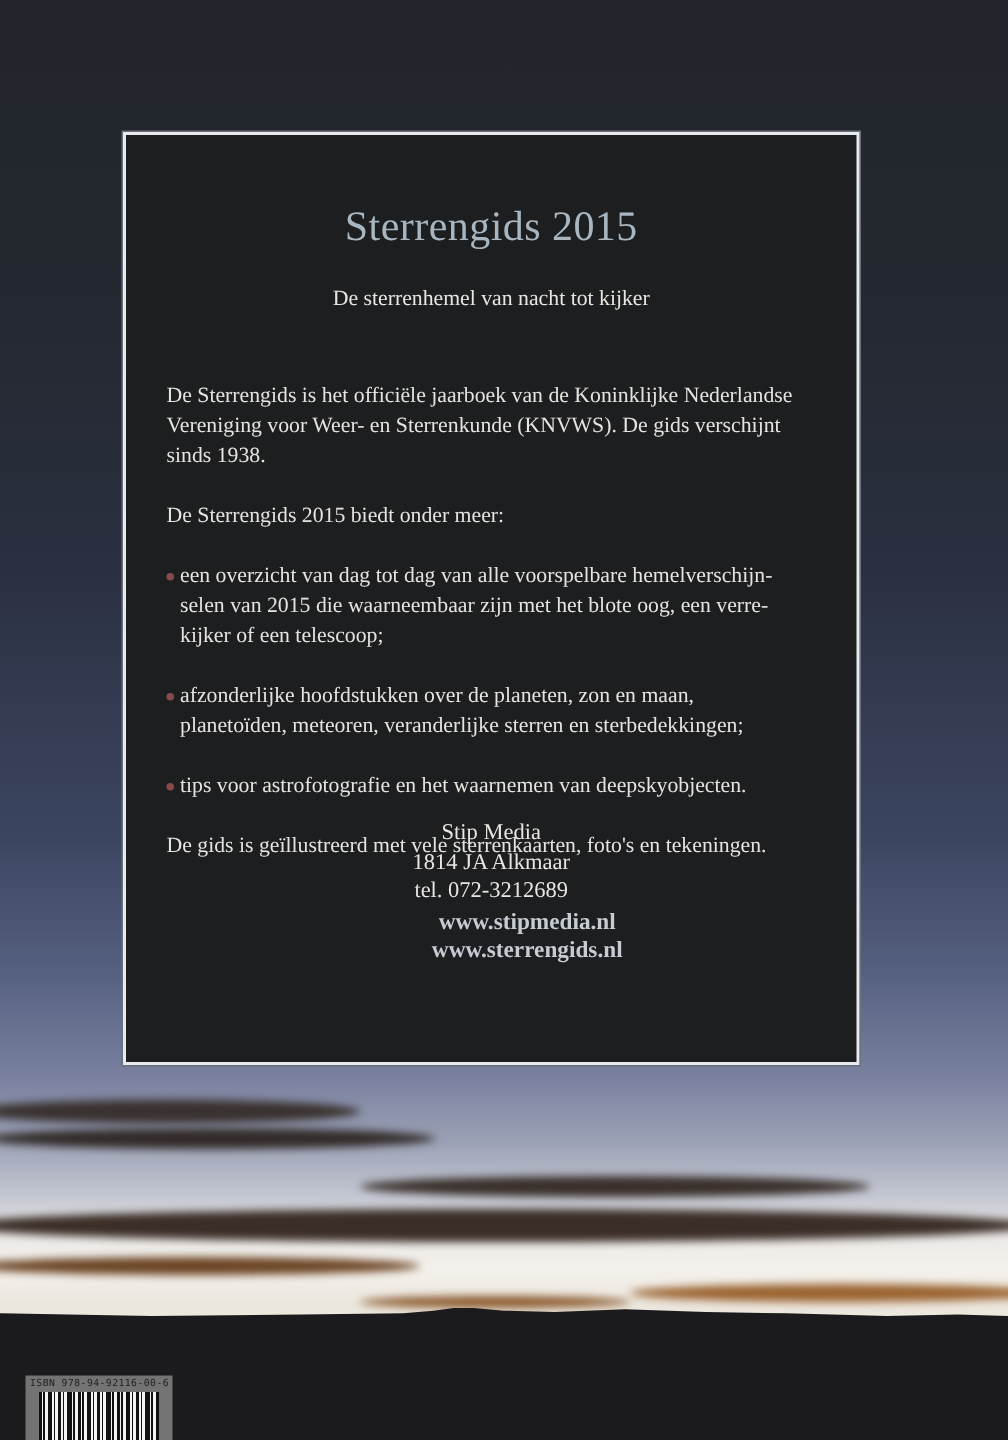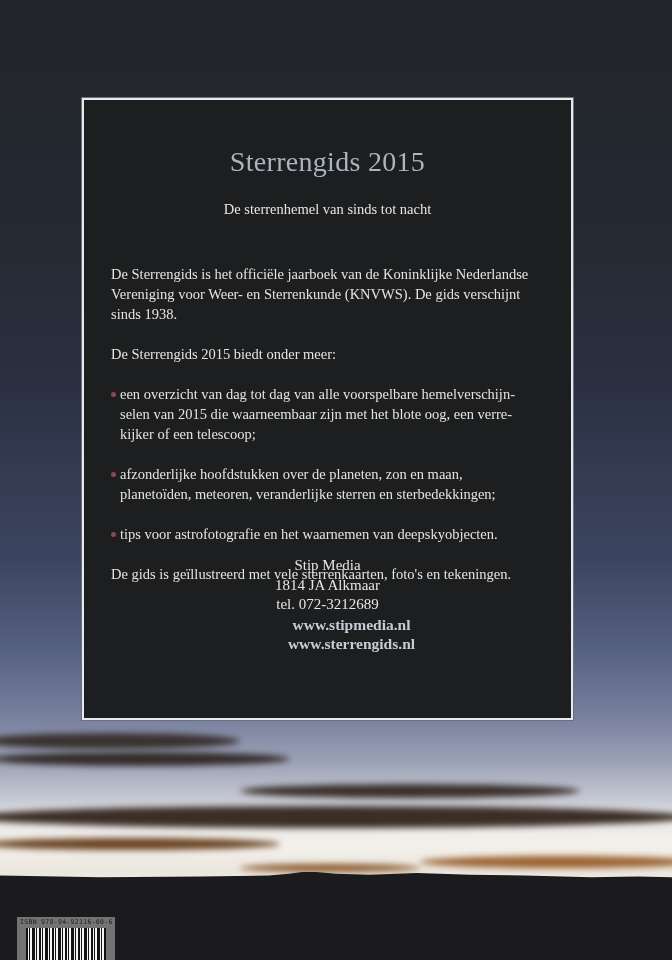--- a/index.html
+++ b/index.html
@@ -15,21 +15,21 @@
         #3c4560 560px, #566080 650px, #7a82a0 720px, #9aa0b4 760px,
         #c7cad4 800px, #e9e7e6 820px, #f4f1ec 845px, #ebe6dd 870px, #ede8e0 878px);
     }
     .cloud { position: absolute; border-radius: 50%; filter: blur(3px); }
     .ground {
       position: absolute; left: 0; right: 0; top: 872px; bottom: 0;
       background: #1b1a1c;
       clip-path: polygon(0% 4%, 15% 6%, 30% 5%, 40% 4%, 43% 2%, 45% 0%, 47% 0%, 50% 2%, 55% 3%, 62% 1%, 70% 3%, 78% 4%, 88% 6%, 95% 5%, 100% 6%, 100% 100%, 0% 100%);
     }
     .panel {
-      position: absolute; left: 82px; top: 98px; width: 491px; height: 622px;
+      position: absolute; left: 82px; top: 88px; width: 491px; height: 622px;
       background: #1c1e1f;
       border: 2px solid #e8eaf0;
       box-shadow: 0 0 0 1px #6a707c;
       color: #e6e4e0;
       box-sizing: border-box;
     }
     .title {
       position: absolute; left: 0; right: 0; top: 46px; text-align: center;
       font-size: 28px; color: #a9b5bf; letter-spacing: 0.3px;
     }
@@ -83,21 +83,21 @@
 <div class="cloud" style="left:-30px; top:806px; width:720px; height:22px; background:#3b2e27;"></div>
 <div class="cloud" style="left:-20px; top:838px; width:300px; height:12px; background:#6b4424;"></div>
 <div class="cloud" style="left:420px; top:856px; width:280px; height:12px; background:#9a6330;"></div>
 <div class="cloud" style="left:240px; top:864px; width:180px; height:8px; background:#8a5a2e;"></div>
 
 <div class="ground"></div>
 
 <div class="panel">
   <div class="title">Sterrengids 2015</div>
   <div class="subtitle">
-    <div>De sterrenhemel van sinds tot nacht</div>
+    <div>De sterrenhemel van nacht tot kijker</div>
   </div>
 
   <div class="body-text">
     <p>
       <span>De Sterrengids is het officiële jaarboek van de Koninklijke Nederlandse</span><br>
       <span>Vereniging voor Weer- en Sterrenkunde (KNVWS). De gids verschijnt</span><br>
       <span>sinds 1938.</span>
     </p>
     <p>De Sterrengids 2015 biedt onder meer:</p>
     <ul class="bullets">

